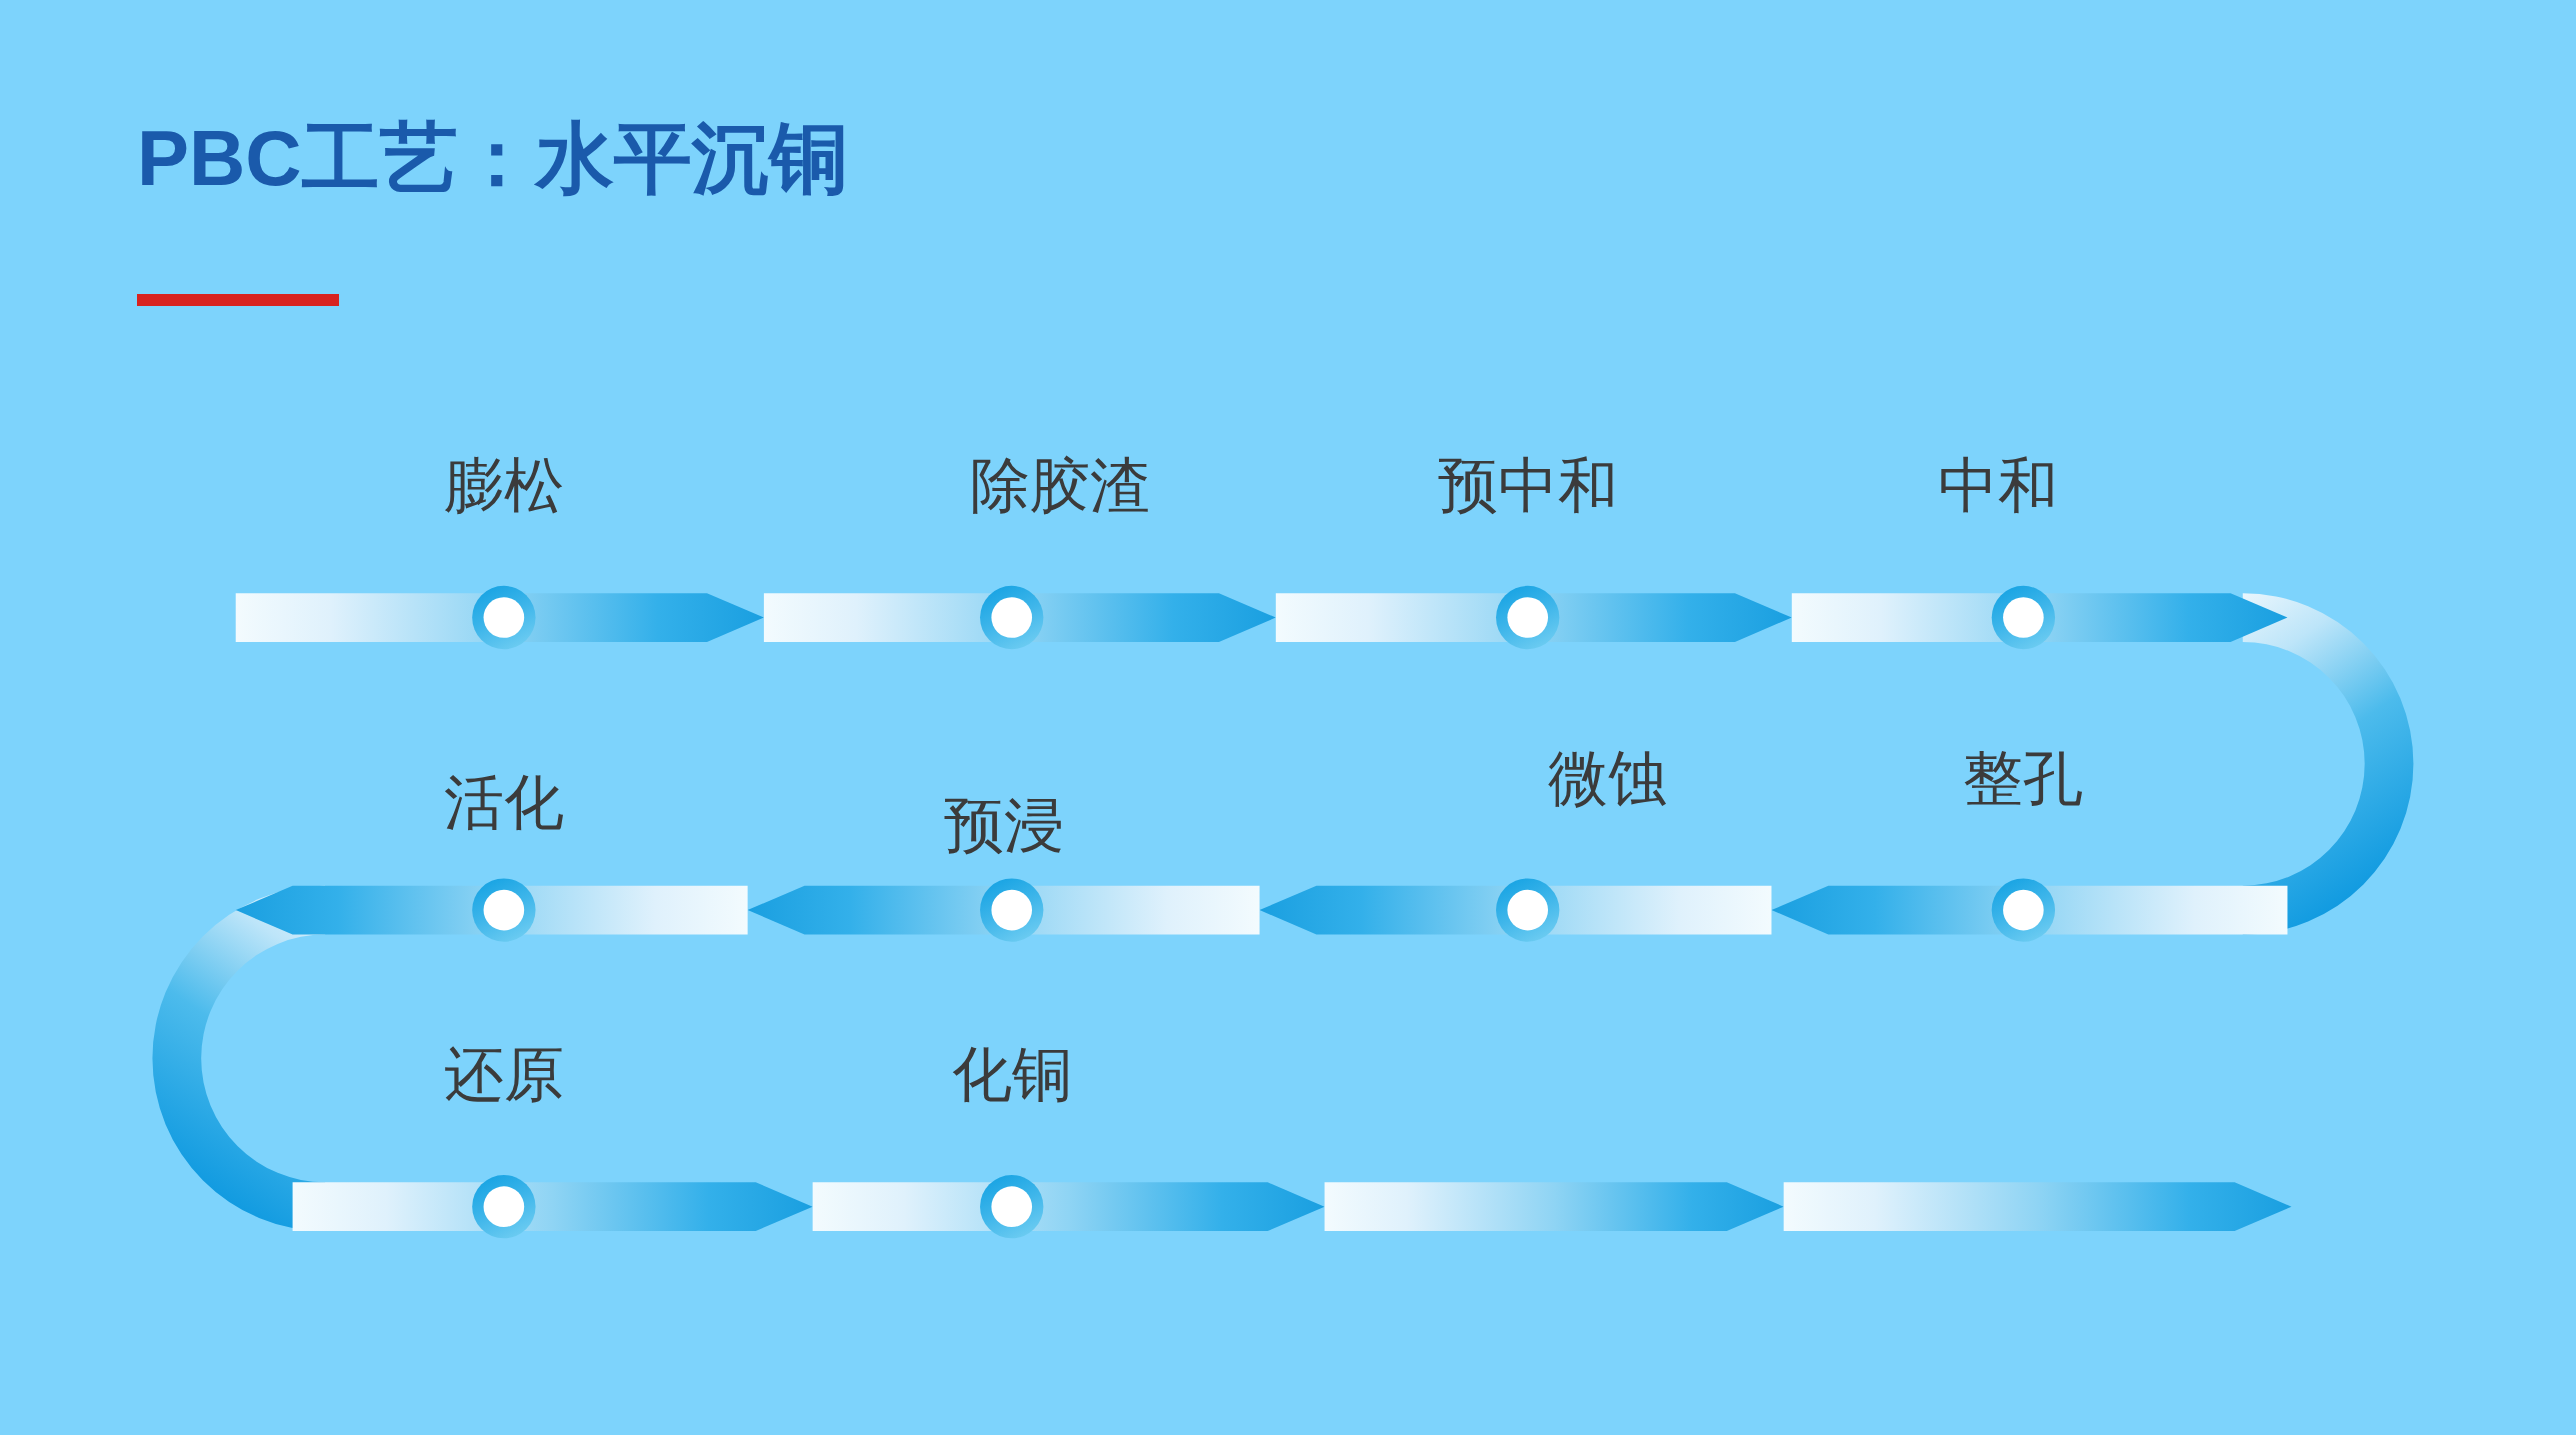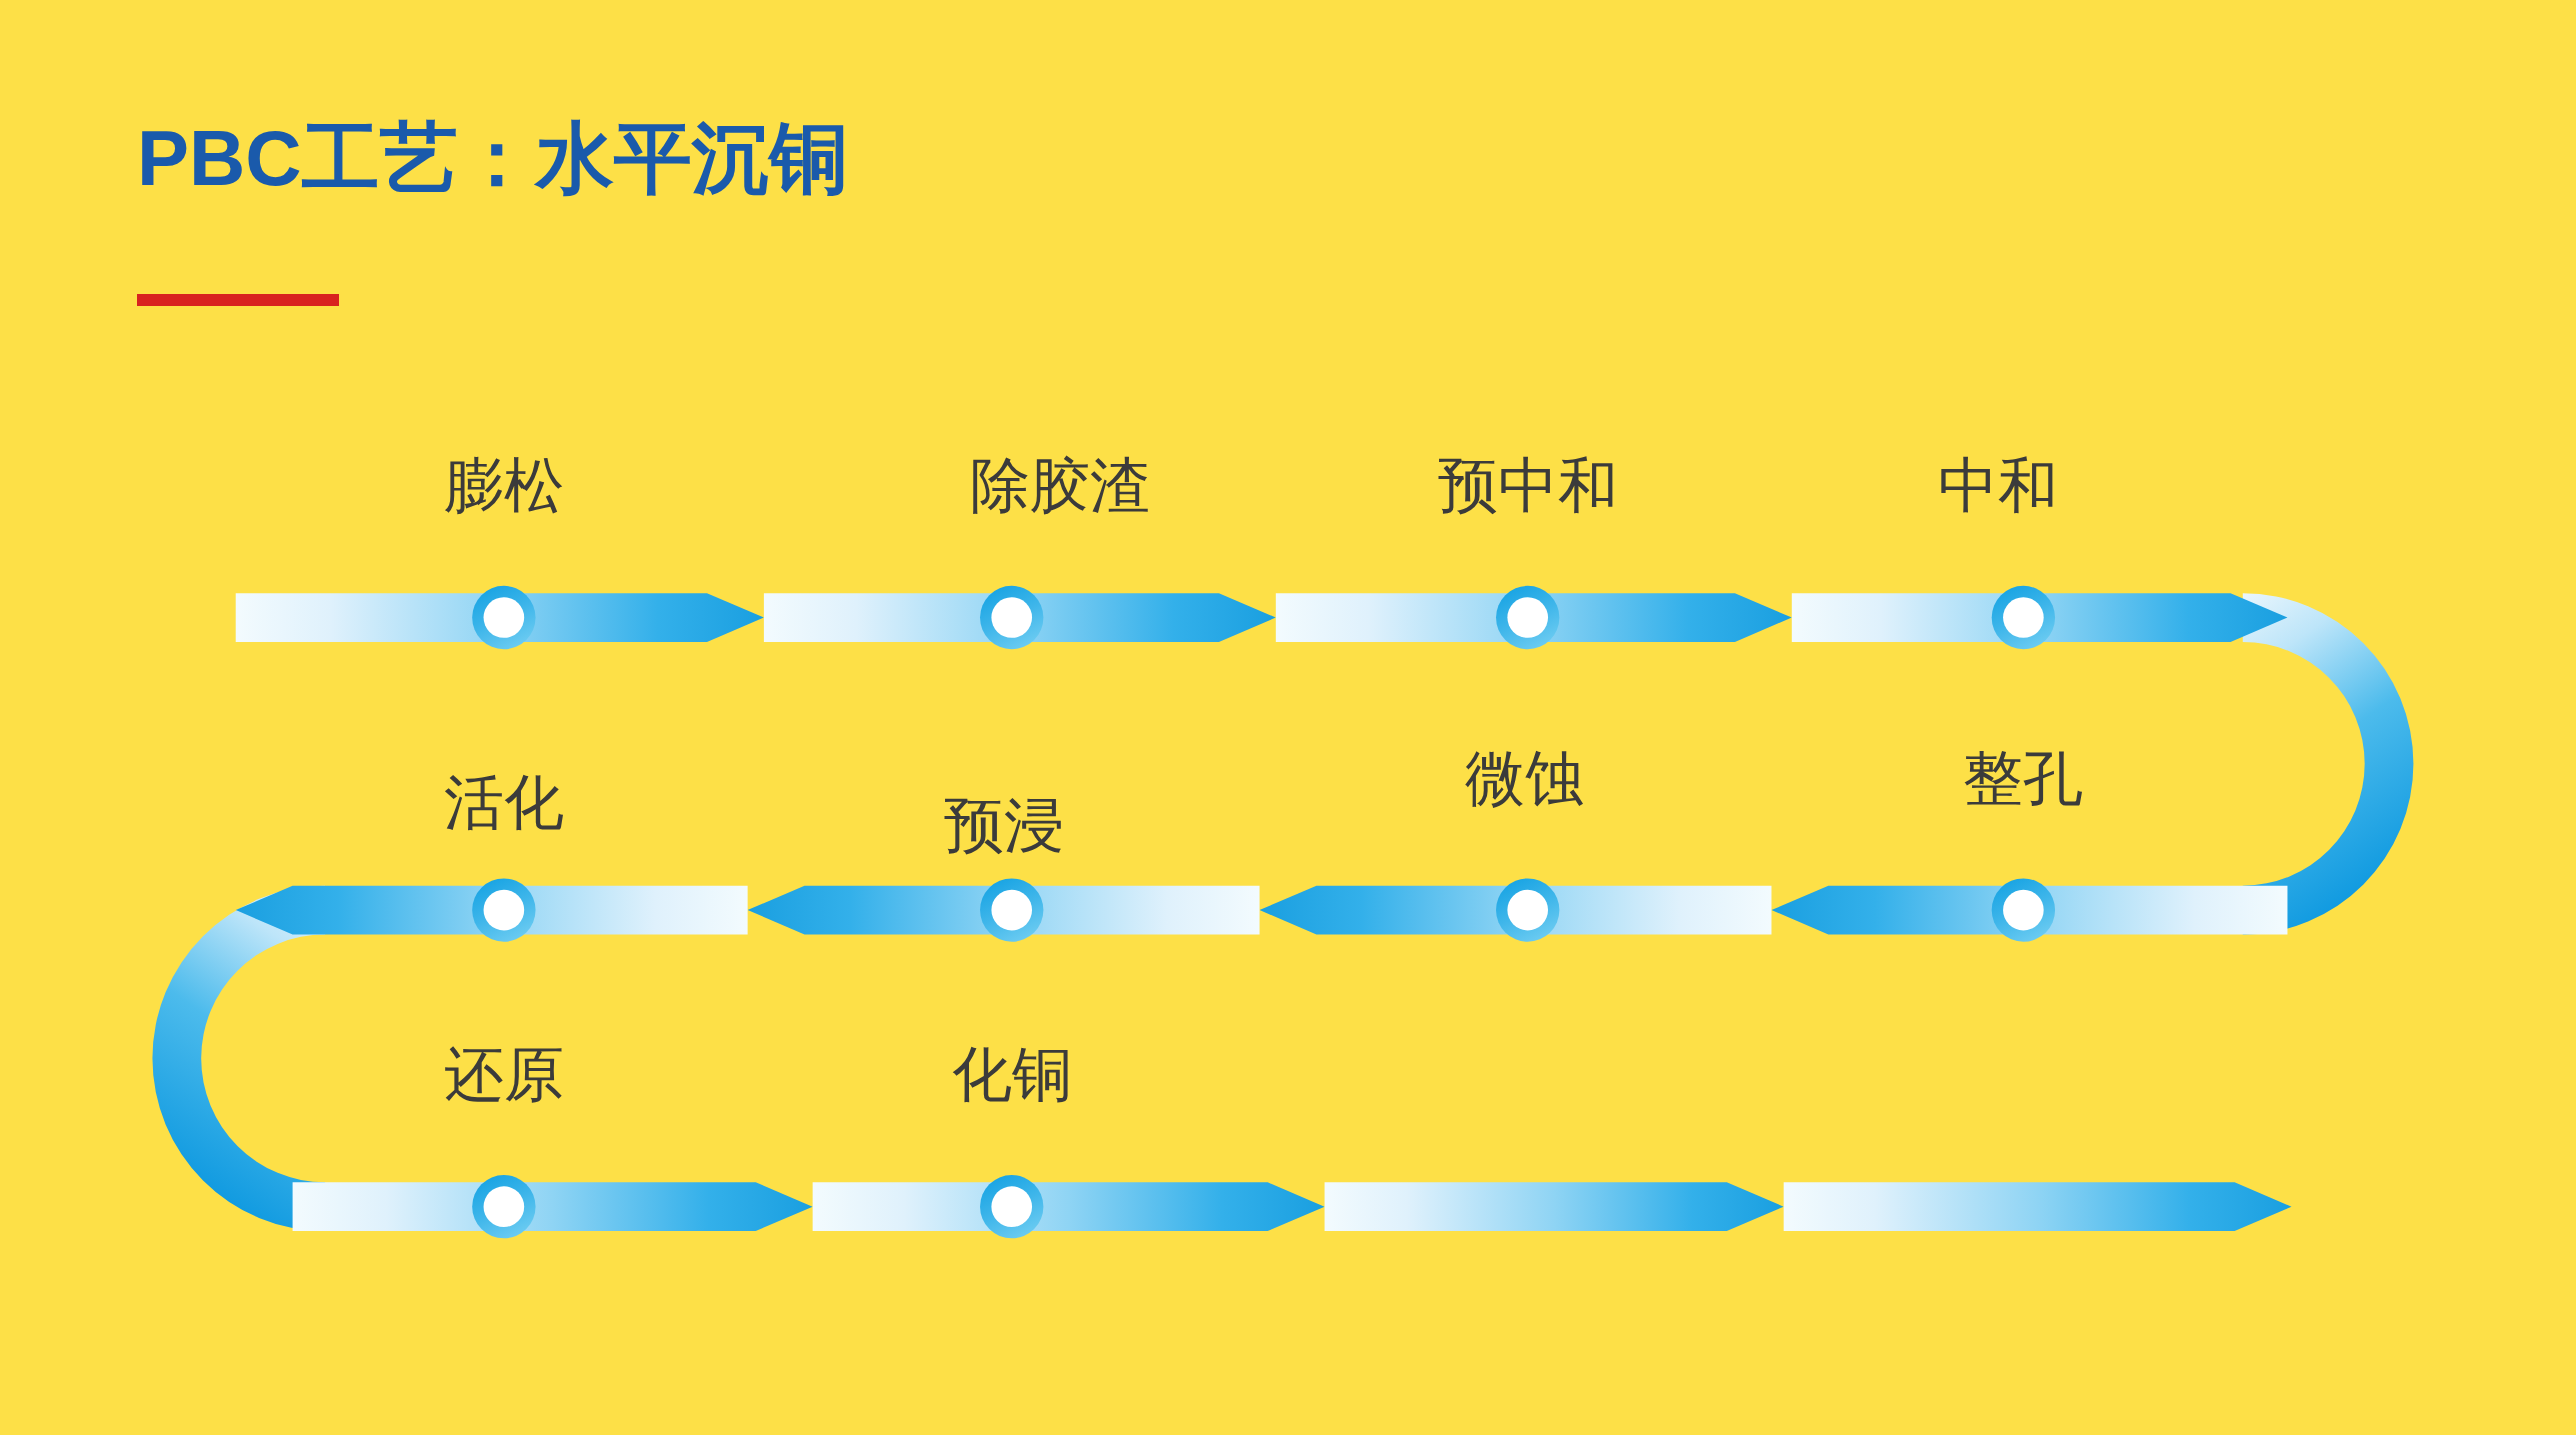--- a/index.html
+++ b/index.html
@@ -3,21 +3,21 @@
 <meta charset="utf-8">
 <style>
   html,body{margin:0;padding:0;}
   body{
     width:2576px;height:1435px;
     background:#ffffff;
     font-family:"Liberation Sans","DejaVu Sans",sans-serif;
     overflow:hidden;
     position:relative;
   }
-  #slide{position:absolute;inset:0;background:#fde047;}
+  #slide{position:absolute;inset:0;background:#7dd3fc;}
 
   
   .title-block{position:absolute;left:137px;top:114px;}
   .slide-title{
     font-size:78px;
     font-weight:bold;
     color:#1a5aab;
     letter-spacing:0px;
     line-height:1.15;
     white-space:nowrap;
@@ -159,20 +159,20 @@
     </g>
   </svg>
 
   <div class="step-label" style="left:504px;  top:455px;">膨松</div>
   <div class="step-label" style="left:1060px; top:455px;">除胶渣</div>
   <div class="step-label" style="left:1528px; top:455px;">预中和</div>
   <div class="step-label" style="left:1998px; top:455px;">中和</div>
 
   <div class="step-label" style="left:504px;  top:748px;margin-top:24px;">活化</div>
   <div class="step-label" style="left:1004px; top:748px;margin-top:47px;">预浸</div>
-  <div class="step-label" style="left:1525px; top:748px;">微蚀</div>
+  <div class="step-label" style="left:1608px; top:748px;">微蚀</div>
   <div class="step-label" style="left:2023px; top:748px;">整孔</div>
 
   <div class="step-label" style="left:504px;  top:1044px;">还原</div>
   <div class="step-label" style="left:1012px; top:1044px;">化铜</div>
 
 </div>
 
 
 </body></html>

